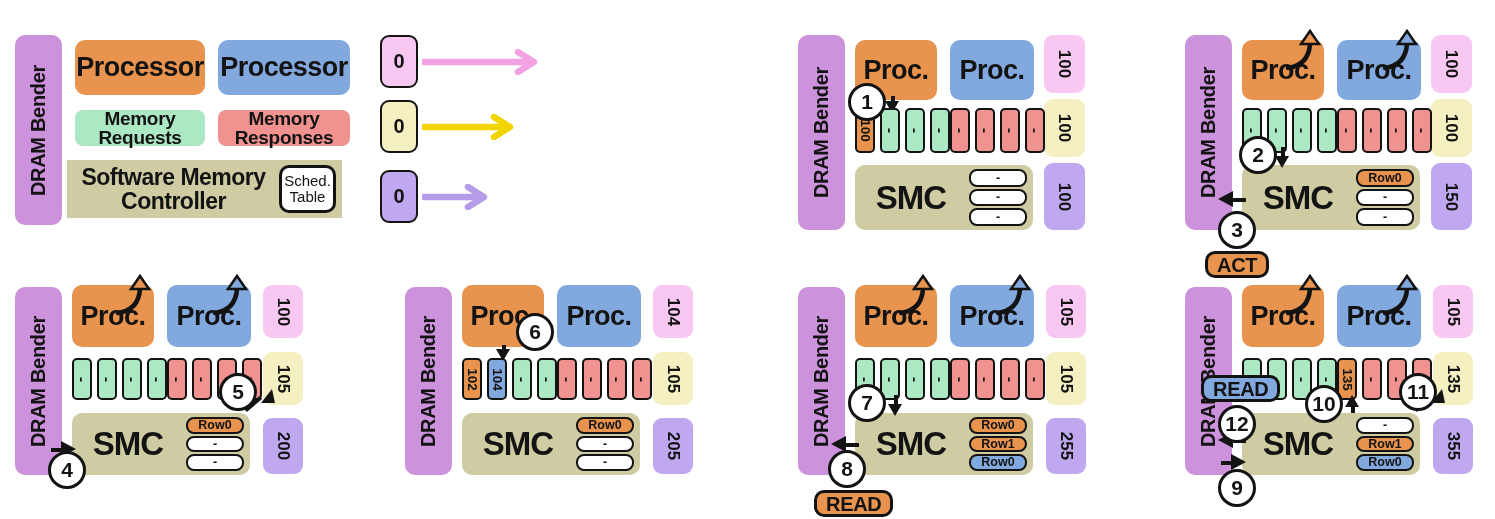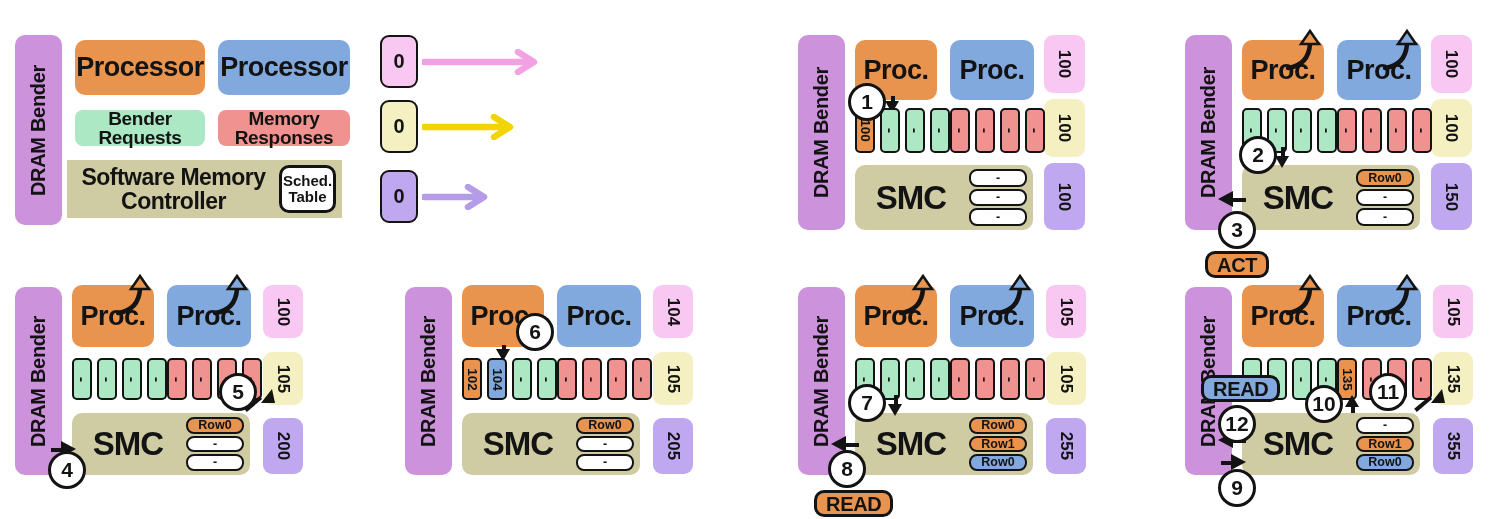--- a/index.html
+++ b/index.html
@@ -84,41 +84,41 @@
   .lg-proc{position:absolute;border-radius:10px;display:flex;align-items:center;justify-content:center;
            font-weight:800;font-size:27px;letter-spacing:-0.5px}
   .lg-mem{position:absolute;border-radius:8px;display:flex;align-items:center;justify-content:center;
           text-align:center;font-weight:800;font-size:19px;line-height:1.02;letter-spacing:-0.3px}
   .lg-smc{position:absolute;left:52px;top:130px;width:275px;height:58px;background:var(--khaki);border-radius:0}
   .lg-smc .lbl{position:absolute;left:0;right:62px;top:0;bottom:0;display:flex;align-items:center;
                justify-content:center;text-align:center;font-weight:800;font-size:23px;line-height:1.05;
                letter-spacing:-0.5px}
   .sched{position:absolute;right:6px;top:5px;bottom:5px;width:57px;background:#fff;border:3px solid var(--ink);
          border-radius:10px;display:flex;align-items:center;justify-content:center;text-align:center;
-         font-weight:700;font-size:15px;line-height:1.1}
+         font-weight:400;font-size:15px;line-height:1.1}
   .lg-ctr{position:absolute;left:365px;width:38px;height:53px;border:2.5px solid var(--ink);border-radius:9px;
           display:flex;align-items:center;justify-content:center;font-weight:800;font-size:20px}
   .lg-arrow{position:absolute;left:407px;height:26px}
   .lg-arrow path{fill:none;stroke-width:6.5;stroke-linecap:round;stroke-linejoin:round}
 </style>
 </head>
 <body>
 
 <div class="panel" style="left:15px;top:30px;width:560px;height:210px">
   <div class="bar" style="top:5px;height:190px">
       <span>DRAM Bender</span>
     </div>
   <div class="lg-proc" style="left:60px;top:10px;width:130px;height:55px;background:var(--orange)">
       <span>Processor</span>
     </div>
   <div class="lg-proc" style="left:203px;top:10px;width:132px;height:55px;background:var(--blue)">
       <span>Processor</span>
     </div>
   <div class="lg-mem" style="left:60px;top:80px;width:130px;height:36px;background:var(--green)">
-      <span style="width:100px">Bender Requests</span>
+      <span style="width:100px">Memory Requests</span>
     </div>
   <div class="lg-mem" style="left:203px;top:80px;width:132px;height:36px;background:var(--salmon)">
       <span style="width:110px">Memory Responses</span>
     </div>
   <div class="lg-smc">
     <div class="lbl">
         <span style="width:210px">Software Memory Controller</span>
       </div>
     <div class="sched">
         <span style="width:50px">Sched. Table</span>
@@ -590,14 +590,14 @@
   <div class="ctr yellow c2">
       <span>135</span>
     </div>
   <div class="ctr purple c3">
       <span>355</span>
     </div>
   <div class="badge blue" style="left:16px;top:90px">READ</div>
   <div class="step" style="left:33px;top:120px">12</div>
   <div class="step" style="left:33px;top:184px">9</div>
   <div class="step" style="left:120px;top:100px">10</div>
-  <div class="step" style="left:184px;top:88px">11</div>
+  <div class="step" style="left:214px;top:88px">11</div>
 </div>
 
 </body></html>

